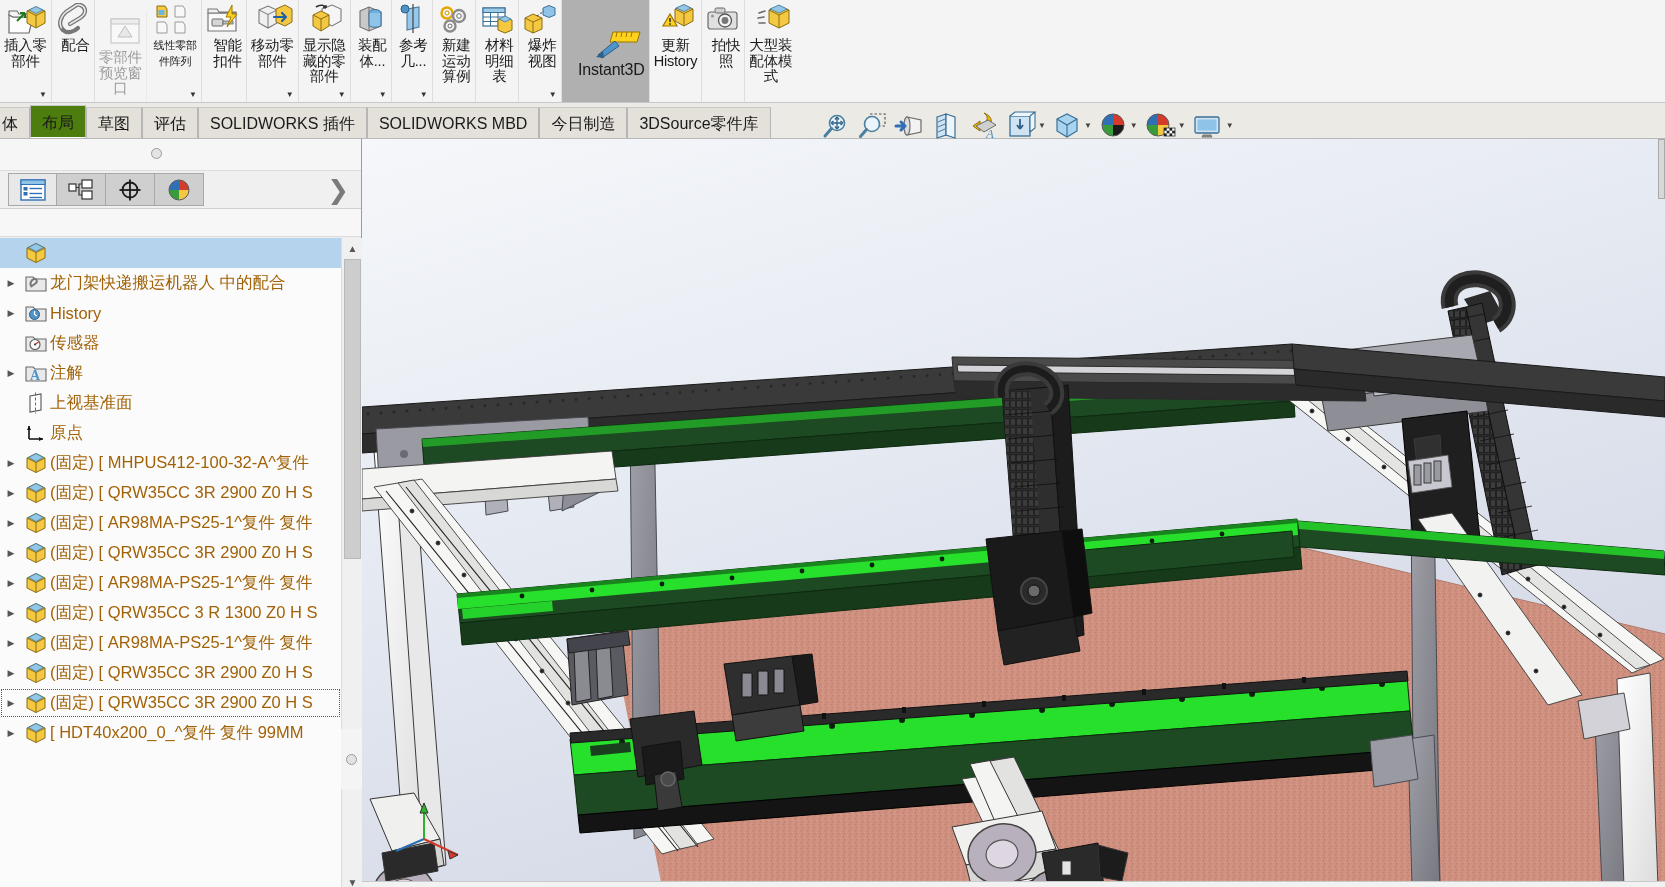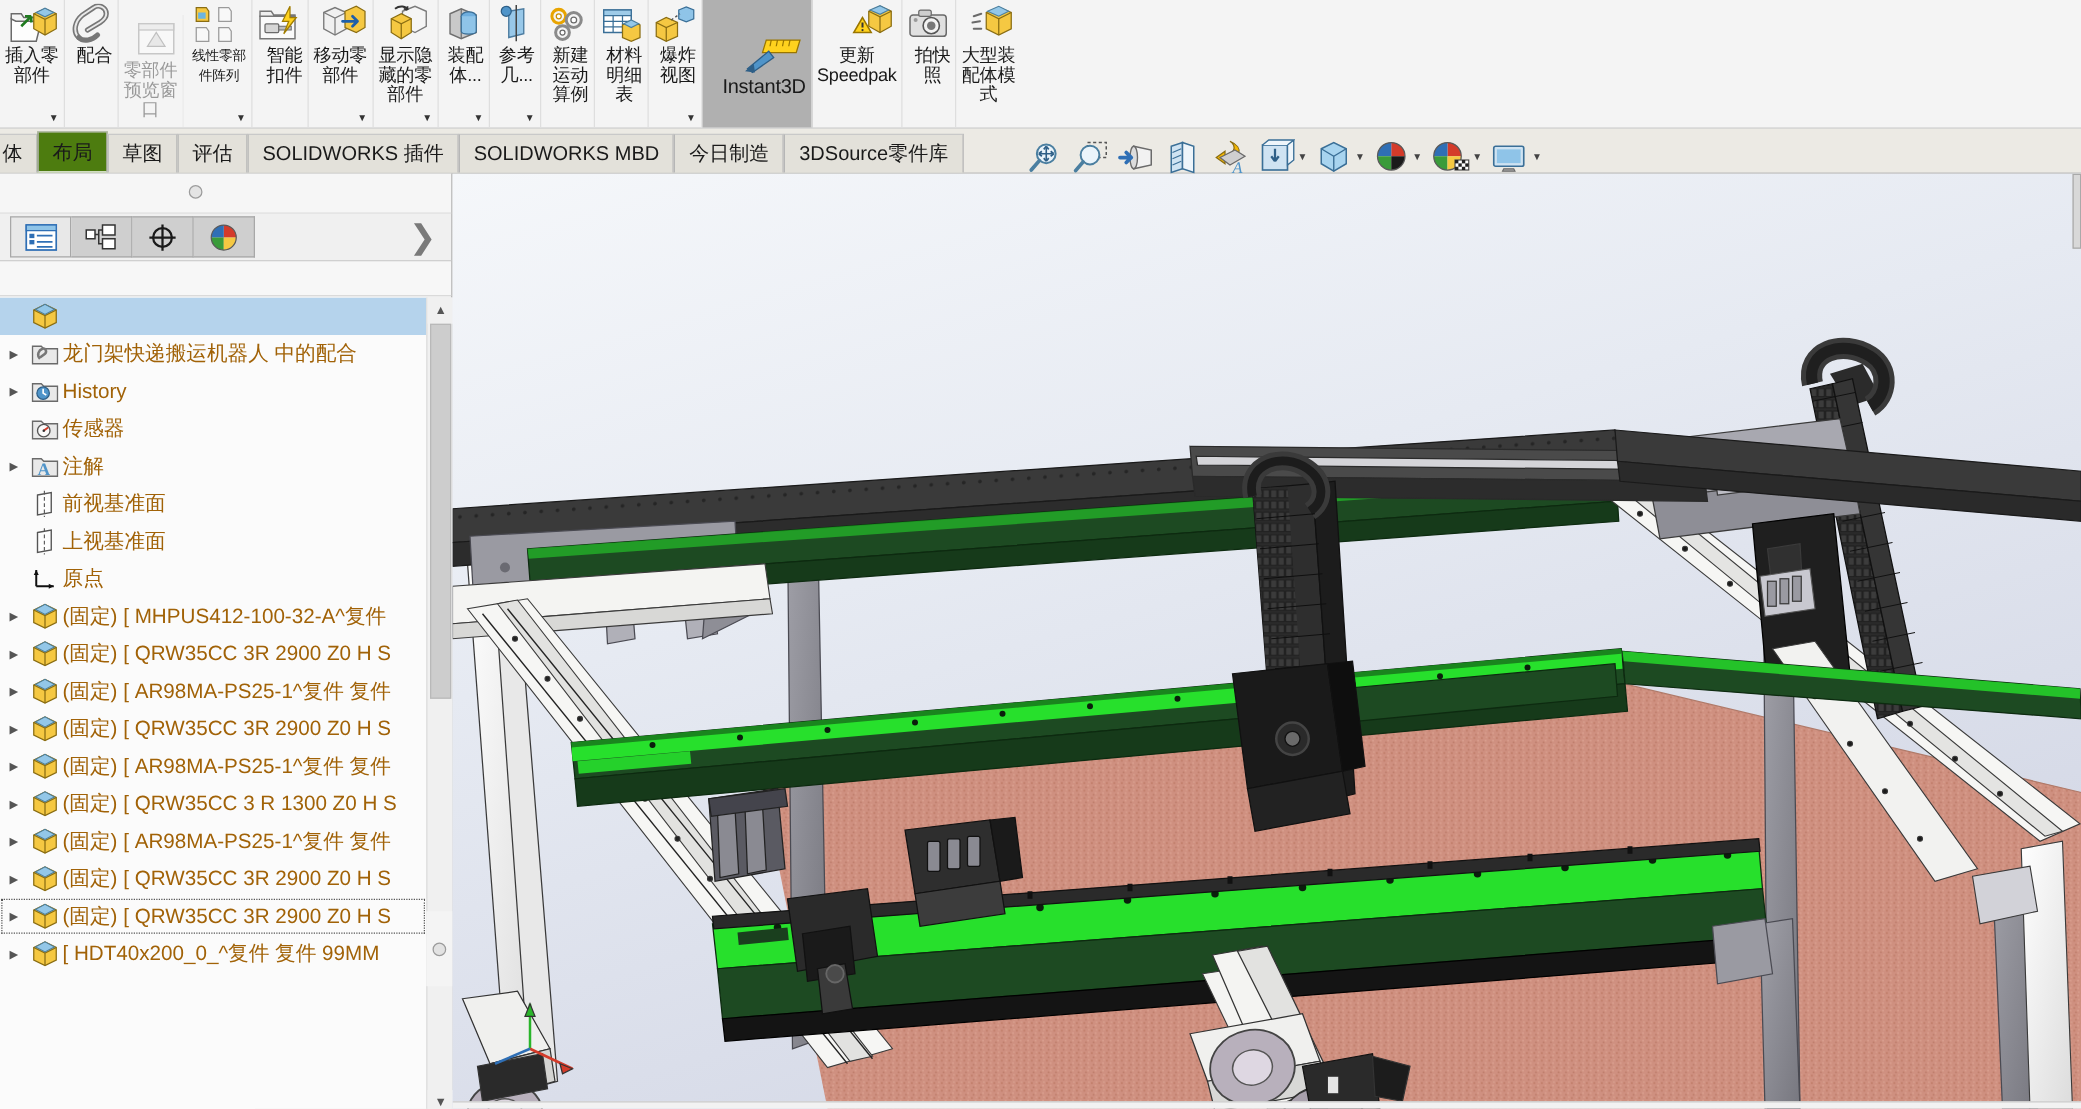--- a/index.html
+++ b/index.html
@@ -371,21 +371,21 @@
           <path d="M14 5 L23 1 L32 5 L32 17 L23 22 L14 17 Z" fill="#f5c842" stroke="#8a6d12" stroke-width="1"></path>
           <path d="M14 5 L23 9.5 L32 5" fill="none" stroke="#8a6d12" stroke-width="1"></path>
           <path d="M23 9.5 L23 22" fill="none" stroke="#8a6d12" stroke-width="1"></path>
           <path d="M15 4 L23 0.5 L30 4 L23 7.5 Z" fill="#93c7e8" stroke="#4b7fa0" stroke-width=".9"></path>
           <path d="M9 10 L2 22 L16 22 Z" fill="#ffd21e" stroke="#9a7600" stroke-width="1.2"></path>
           <line x1="9" y1="14" x2="9" y2="18" stroke="#333" stroke-width="1.6"></line>
           <circle cx="9" cy="20" r=".9" fill="#333"></circle>
         </svg>
       </span>
       <span class="lbl">更新
-Speedpak</span>
+History</span>
     </div>
 
     <div class="rbtn">
       <span class="ico">
         <svg width="34" height="32" viewBox="0 0 34 32">
           <rect x="2" y="8" width="29" height="17" rx="2.5" fill="#e0e0e0" stroke="#6a6a6a" stroke-width="1.2"></rect>
           <rect x="9" y="4" width="10" height="5" rx="1.5" fill="#cfcfcf" stroke="#6a6a6a" stroke-width="1"></rect>
           <circle cx="19" cy="16.5" r="6.5" fill="#f2f2f2" stroke="#555" stroke-width="1.3"></circle>
           <circle cx="19" cy="16.5" r="3.4" fill="#777"></circle>
           <circle cx="6.5" cy="12" r="1.6" fill="#9a9a9a"></circle>
@@ -626,30 +626,20 @@
         <span class="arrow">▶</span>
         <span class="tico">
           <svg width="22" height="20" viewBox="0 0 22 20">
             <path d="M1 4 L1 18 L21 18 L21 6 L10 6 L8 4 Z" fill="#e9e9e9" stroke="#6a6a6a" stroke-width="1.1"></path>
             <text x="5" y="17" font-size="14" font-family="Liberation Serif, serif" fill="#4f94c9" font-weight="bold">A</text>
           </svg>
         </span>
         <span class="tlbl">注解</span>
       </div>
 
-      <div class="trow">
-        <span class="arrow"></span>
-        <span class="tico">
-          <svg width="20" height="22" viewBox="0 0 20 22">
-            <path d="M4 4 L15 2 L15 18 L4 20 Z" fill="#fdfdfd" stroke="#555" stroke-width="1.1"></path>
-            <line x1="9.5" y1="0.5" x2="9.5" y2="21.5" stroke="#555" stroke-width=".9" stroke-dasharray="3,2"></line>
-          </svg>
-        </span>
-        <span class="tlbl">前视基准面</span>
-      </div>
 
       <div class="trow">
         <span class="arrow"></span>
         <span class="tico">
           <svg width="20" height="22" viewBox="0 0 20 22">
             <path d="M4 4 L15 2 L15 18 L4 20 Z" fill="#fdfdfd" stroke="#555" stroke-width="1.1"></path>
             <line x1="9.5" y1="0.5" x2="9.5" y2="21.5" stroke="#555" stroke-width=".9" stroke-dasharray="3,2"></line>
           </svg>
         </span>
         <span class="tlbl">上视基准面</span>

